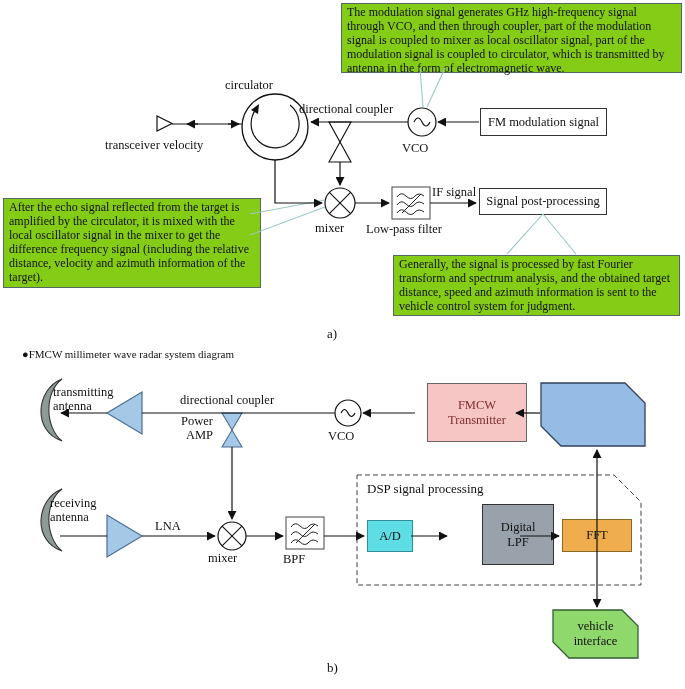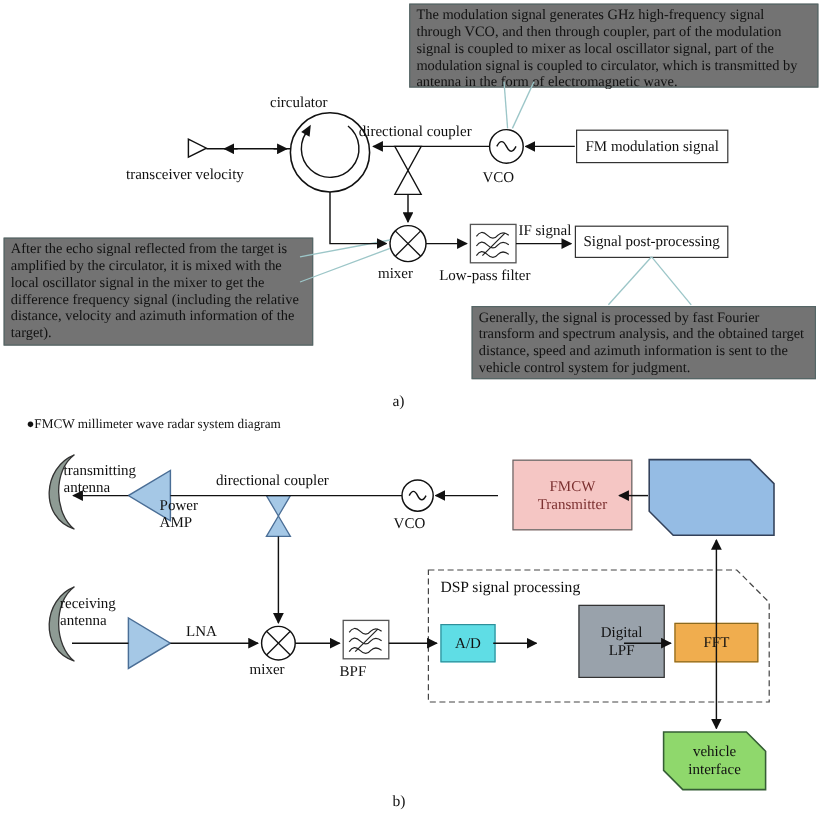--- a/index.html
+++ b/index.html
@@ -2,21 +2,21 @@
 <html style="--c-blue_shape: #a5c8e6; --c-blue_box: #95bce4; --c-pink_box: #f5c6c4; --c-pink_text: #7b3030; --c-cyan_box: #5fdde5; --c-gray_box: #99a2ab; --c-orange_box: #f0ad4e; --c-green_box: #8fd86c; --c-antenna_gray: #8e9b94; --c-callout_line: #9cc6c8; --c-line: #111111;"><head>
 <meta charset="utf-8">
 <style>
   html,body{margin:0;padding:0;background:#fff;}
   #canvas{position:relative;width:685px;height:689px;background:#ffffff;
           font-family:"Liberation Serif","DejaVu Serif",serif;color:#111;overflow:hidden;}
   svg{position:absolute;left:0;top:0;pointer-events:none;}
   #shapes{z-index:1;} #lines{z-index:3;}
   .lbl{position:absolute;z-index:2;font-size:12.5px;line-height:1.12;text-align:left;white-space:pre-line;}
   .lbl.left{text-align:left;}
-  .callout{position:absolute;z-index:2;border:1px solid #566;padding:2px 5px;font-size:12px;line-height:1.16;background:#737373;}
+  .callout{position:absolute;z-index:2;border:1px solid #566;padding:2px 5px;font-size:12px;line-height:1.16;background:#84cc16;}
   .boxed{position:absolute;z-index:2;border:1px solid #333;background:#fff;display:flex;align-items:center;justify-content:center;font-size:12.5px;text-align:center;white-space:pre-line;line-height:1.15;}
   .ad{background:var(--c-cyan_box);border-color:#2f8f99;}
   .dlpf{background:var(--c-gray_box);border-color:#333;}
   .fft{background:var(--c-orange_box);border-color:#8a6a20;}
   .fmcw{background:var(--c-pink_box);border-color:#666;color:var(--c-pink_text);}
   .ghost{position:absolute;z-index:2;display:flex;align-items:center;justify-content:center;font-size:12.5px;text-align:center;white-space:pre-line;line-height:1.2;}
 </style>
 </head>
 <body>
 
@@ -92,21 +92,21 @@
   <div class="lbl" style="left:402px;top:141px;width:40px;">VCO</div>
   <div class="lbl" style="left:315px;top:221px;width:50px;">mixer</div>
   <div class="lbl" style="left:366px;top:222px;width:92px;">Low-pass filter</div>
   <div class="lbl left" style="left:432px;top:185px;width:52px;">IF signal</div>
   <div class="lbl" style="left:327px;top:327px;width:24px;font-size:13px;">a)</div>
 
   <div class="lbl left" style="left:22px;top:348px;width:320px;font-size:11px;">●FMCW millimeter wave radar system diagram</div>
 
   <div class="lbl" style="left:53px;top:385px;width:66px;">transmitting
 antenna</div>
-  <div class="lbl left" style="left:133px;top:414px;width:52px;">Power
+  <div class="lbl left" style="left:161px;top:414px;width:52px;text-align:right;">Power
 AMP</div>
   <div class="lbl" style="left:180px;top:393px;width:110px;">directional coupler</div>
   <div class="lbl" style="left:328px;top:429px;width:40px;">VCO</div>
   <div class="lbl" style="left:50px;top:496px;width:66px;">receiving
 antenna</div>
   <div class="lbl left" style="left:155px;top:519px;width:40px;">LNA</div>
   <div class="lbl" style="left:208px;top:551px;width:48px;">mixer</div>
   <div class="lbl" style="left:283px;top:552px;width:44px;">BPF</div>
   <div class="lbl left" style="left:367px;top:482px;width:170px;font-size:13px;">DSP signal processing</div>
   <div class="lbl" style="left:327px;top:661px;width:24px;font-size:13px;">b)</div>

